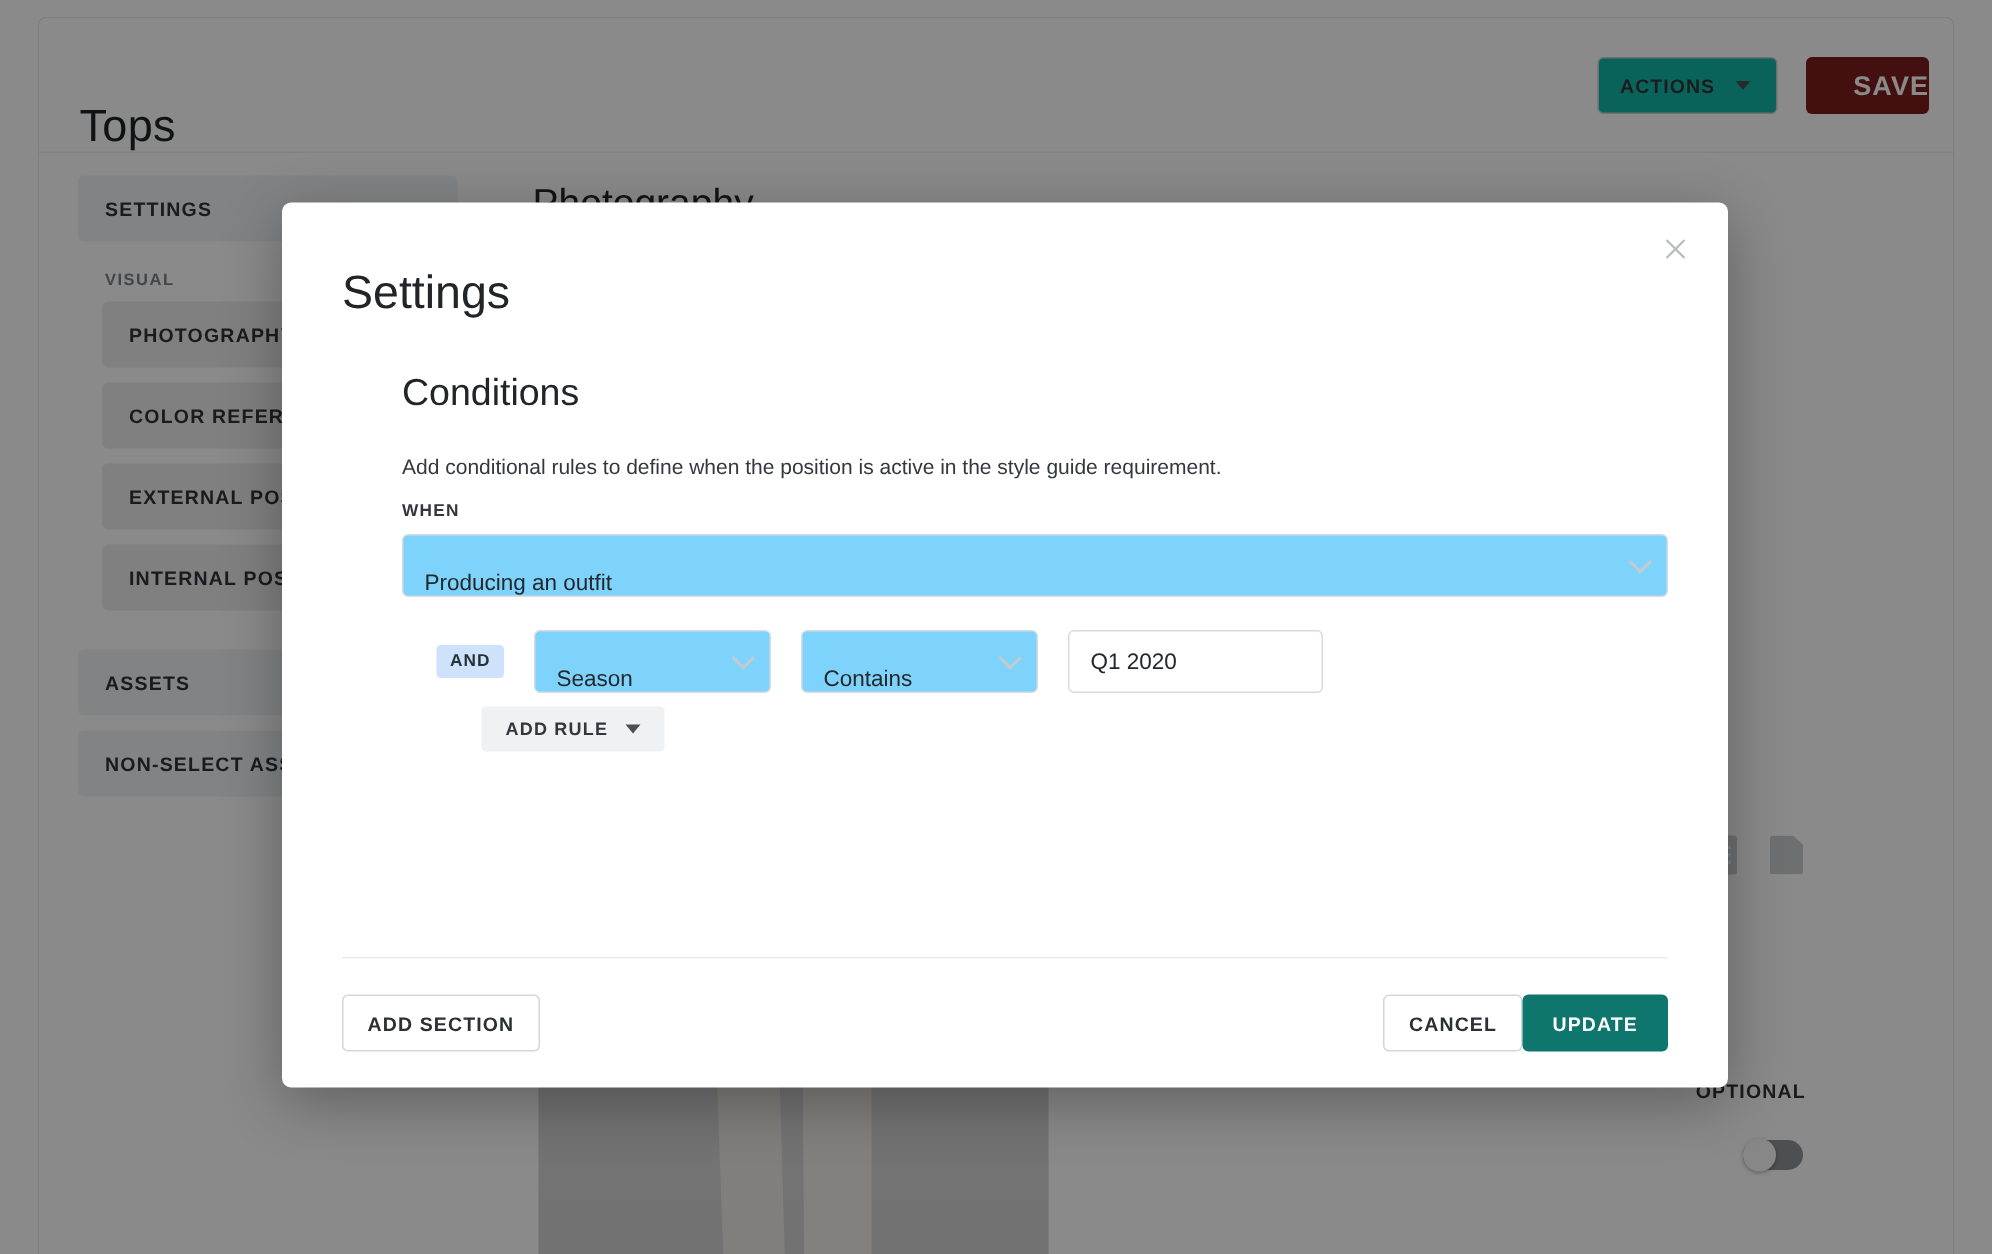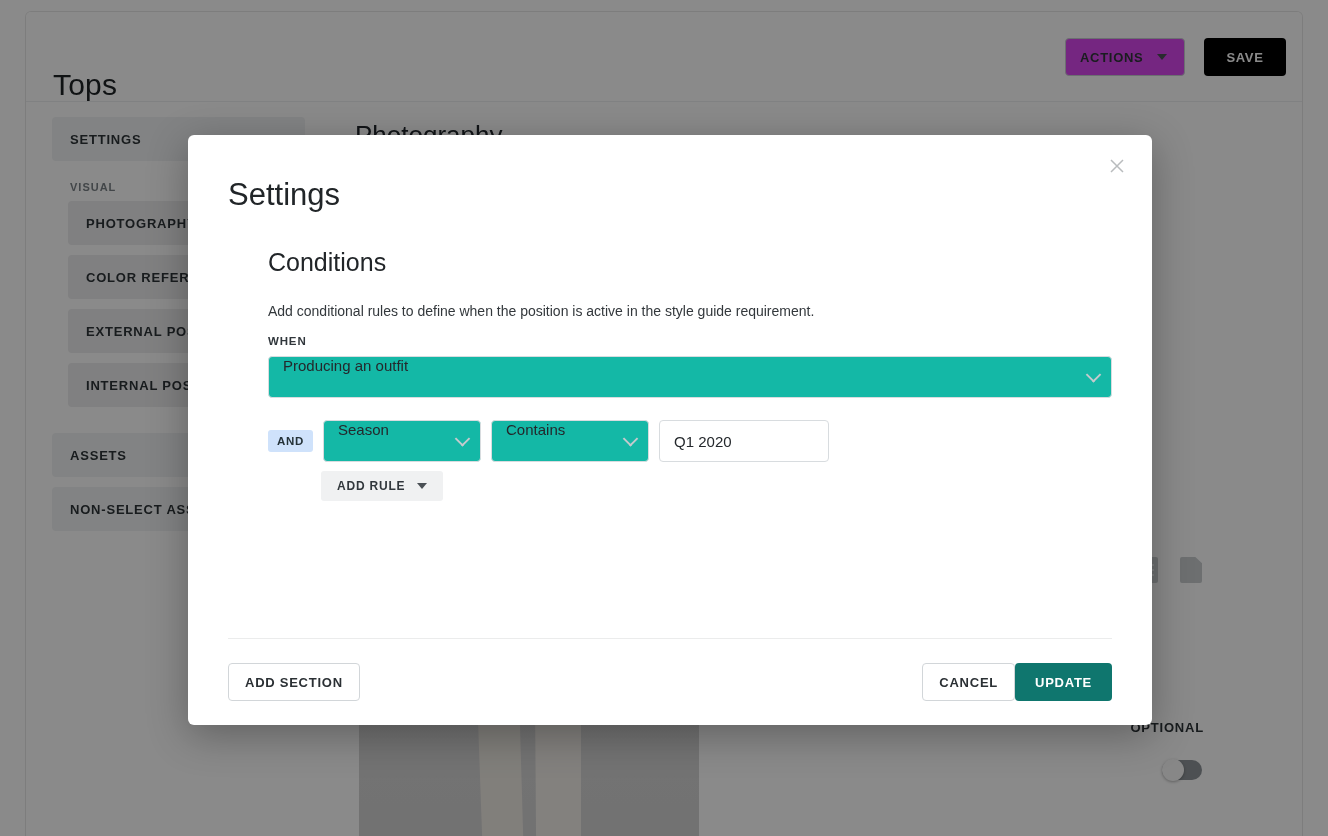--- a/index.html
+++ b/index.html
@@ -33,39 +33,39 @@
   .app-title {
     position: absolute; left: 27px; top: 24px;
     font-size: 30px; color: #1f2326; font-weight: 400;
     letter-spacing: .2px;
     margin-top: 32px;
   }
   .hdr-actions {
     position: absolute; right: 117px; top: 26px;
     height: 38px; min-width: 120px;
     border: 1px solid #c8cdd1; border-radius: 4px;
-    background: #d946ef; color: #31373c;
+    background: #14b8a6; color: #31373c;
     font-size: 13px; font-weight: 700; letter-spacing: .7px;
     display: flex; align-items: center; gap: 14px;
     padding: 0 14px;
     cursor: pointer;
   }
   .caret-down {
     width: 0; height: 0;
     border-left: 5px solid transparent;
     border-right: 5px solid transparent;
     border-top: 6px solid #4a5055;
   }
   .hdr-save {
     position: absolute; right: 16px; top: 26px;
     height: 38px; min-width: 82px;
-    background: #000000; color: #ffffff;
+    background: #7f1d1d; color: #ffffff;
     border: none; border-radius: 4px;
-    font-size: 13px; font-weight: 700; letter-spacing: .7px;
-    display: flex; align-items: center; justify-content: center;
+    font-size: 18px; font-weight: 700; letter-spacing: .7px;
+    display: flex; align-items: center; justify-content: flex-end;
     cursor: pointer;
   }
 
   .app-body { position: absolute; top: 90px; left: 0; right: 0; bottom: 0; display: flex; }
 
   .app-sidebar {
     width: 305px; flex: 0 0 305px;
     background: #ffffff;
     padding: 15px 26px 0 26px;
   }
@@ -181,35 +181,35 @@
   .panel-title { font-size: 25px; color: #212528; font-weight: 400; margin-bottom: 26px; }
   .panel-desc { font-size: 14px; color: #33383c; margin-bottom: 16px; }
   .field-label {
     font-size: 11.5px; font-weight: 700; letter-spacing: .85px;
     color: #31373c; margin-bottom: 9px;
   }
   .select-box {
     position: relative;
     height: 42px;
     border: 1px solid #d8dcdf; border-radius: 4px;
-    background: #14b8a6;
-    display: flex; align-items: flex-start;
+    background: #7dd3fc;
+    display: flex; align-items: flex-end;
     padding: 0 34px 0 14px;
     font-size: 15px; color: #24282c;
     cursor: pointer;
   }
   .select-box .chev {
     position: absolute; right: 12px; top: 50%;
     width: 11px; height: 11px;
     border-right: 2px solid #c6cacd; border-bottom: 2px solid #c6cacd;
     transform: translateY(-70%) rotate(45deg);
   }
   .when-select { width: 100%; margin-bottom: 22px; }
 
-  .rule-row { display: flex; align-items: center; gap: 10px; }
+  .rule-row { display: flex; align-items: center; gap: 20px; margin-left: 23px; }
   .and-chip {
     background: #cfe2fb; color: #253238;
     font-size: 11.5px; font-weight: 700; letter-spacing: .7px;
     padding: 5px 9px; border-radius: 3px;
     cursor: pointer;
   }
   .rule-select { width: 158px; }
   .rule-input {
     width: 170px; height: 42px;
     border: 1px solid #d8dcdf; border-radius: 4px;

